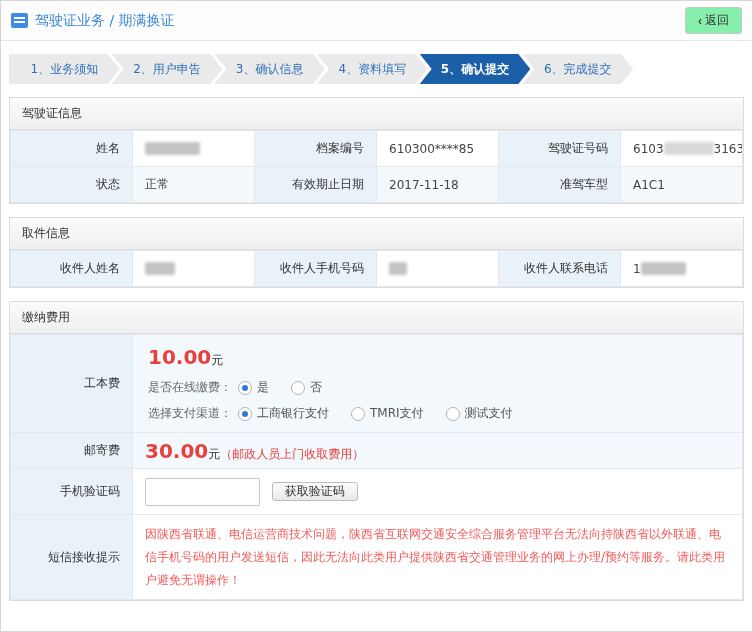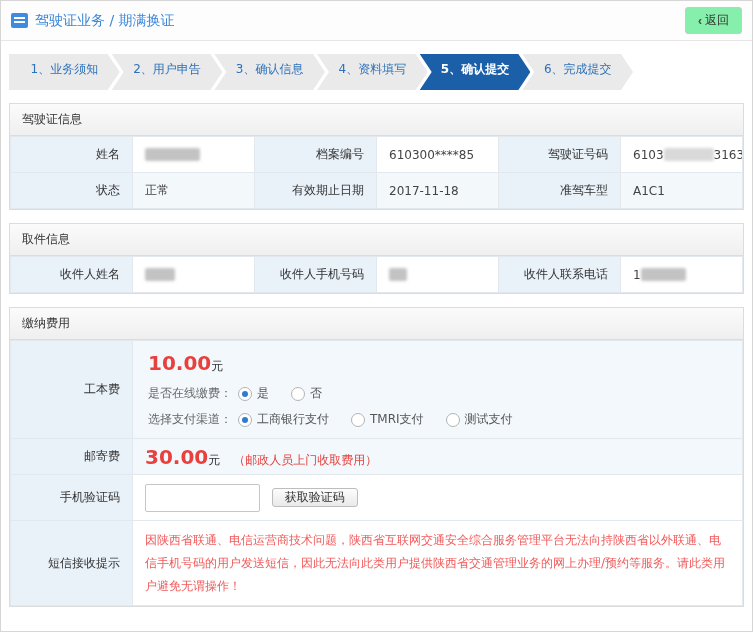--- a/index.html
+++ b/index.html
@@ -14,21 +14,21 @@
     padding:0 10px; border-bottom:1px solid #e6e6e6; background:#fdfdfd; }
   .header-left { display:flex; align-items:center; gap:7px; }
   .doc-icon { width:17px; height:15px; background:#3d8ce2; border-radius:2px; position:relative; flex:0 0 auto; }
   .doc-icon:before { content:""; position:absolute; left:3px; top:4px; right:3px; height:2px;
     background:#fff; box-shadow:0 4px 0 #fff; }
   .page-title { color:#3a87d8; font-size:14px; }
   .back-btn { border:1px solid #c9c9c9; background:#86efac; border-radius:3px;
     padding:4px 12px; font-size:12px; color:#333; cursor:pointer; display:flex; align-items:center; gap:3px; }
   .back-chevron:before { content:"‹"; font-weight:bold; color:#444; }
   
-  .steps { display:flex; width:624px; margin:13px 8px 13px; height:36px; }
+  .steps { display:flex; width:624px; margin:13px 8px 13px; height:30px; }
   .step { flex:1; background:#eaeaea; color:#2f71b8; line-height:30px; text-align:center;
     font-size:12px; margin-left:-8px;
     clip-path:polygon(0 0, calc(100% - 12px) 0, 100% 50%, calc(100% - 12px) 100%, 0 100%, 12px 50%); }
   .step:first-child { margin-left:0;
     clip-path:polygon(0 0, calc(100% - 12px) 0, 100% 50%, calc(100% - 12px) 100%, 0 100%); }
   .step.active { background:#1b5fa8; color:#fff; font-weight:bold; }
   
   .section { margin:0 8px 13px; border:1px solid #dcdcdc; background:#8b5cf6; }
   .section-header { background:linear-gradient(#fbfbfb,#efefef); border-bottom:1px solid #dcdcdc;
     padding:7px 12px; color:#333; }
@@ -38,21 +38,21 @@
   td.lbl { background:#eaf2f9; text-align:right; color:#333; }
   tr.alt td.val { background:#f3f8fb; }
   td.val { background:#fff; }
   col.c-lbl { width:122px; }
   
   tr.tint td.val { background:#f3f8fc; }
   .pay-cell { white-space:normal; padding:10px 15px; }
   .fee-line { margin-bottom:10px; }
   .red-big { color:#e8403c; font-weight:bold; font-size:20px; }
   .unit { color:#333; font-size:12px; }
-  .red-note { color:#e8403c; font-size:12px; margin-left:13px; }
+  .red-note { color:#e8403c; font-size:12px; margin-left:0; }
   .q-line { margin-top:9px; color:#666; display:flex; align-items:center; gap:6px; }
   .radio-opt { display:inline-flex; align-items:center; gap:5px; margin-right:16px; color:#555; cursor:pointer; }
   .radio { width:14px; height:14px; border:1px solid #b3b3b3; border-radius:50%; background:#fff;
     display:inline-block; position:relative; flex:0 0 auto; }
   .radio.checked:after { content:""; position:absolute; left:3px; top:3px; right:3px; bottom:3px;
     border-radius:50%; background:#2e7bd6; }
   .captcha-input { width:115px; height:28px; border:1px solid #c6c6c6; border-radius:2px;
     padding:0 6px; font-size:12px; vertical-align:middle; }
   .get-code-btn { margin-left:8px; padding:0 12px; border:1px solid #bdbdbd; border-radius:3px;
     background:linear-gradient(#fdfdfd,#e9e9e9); color:#333; font-weight:normal; font-size:12px;

